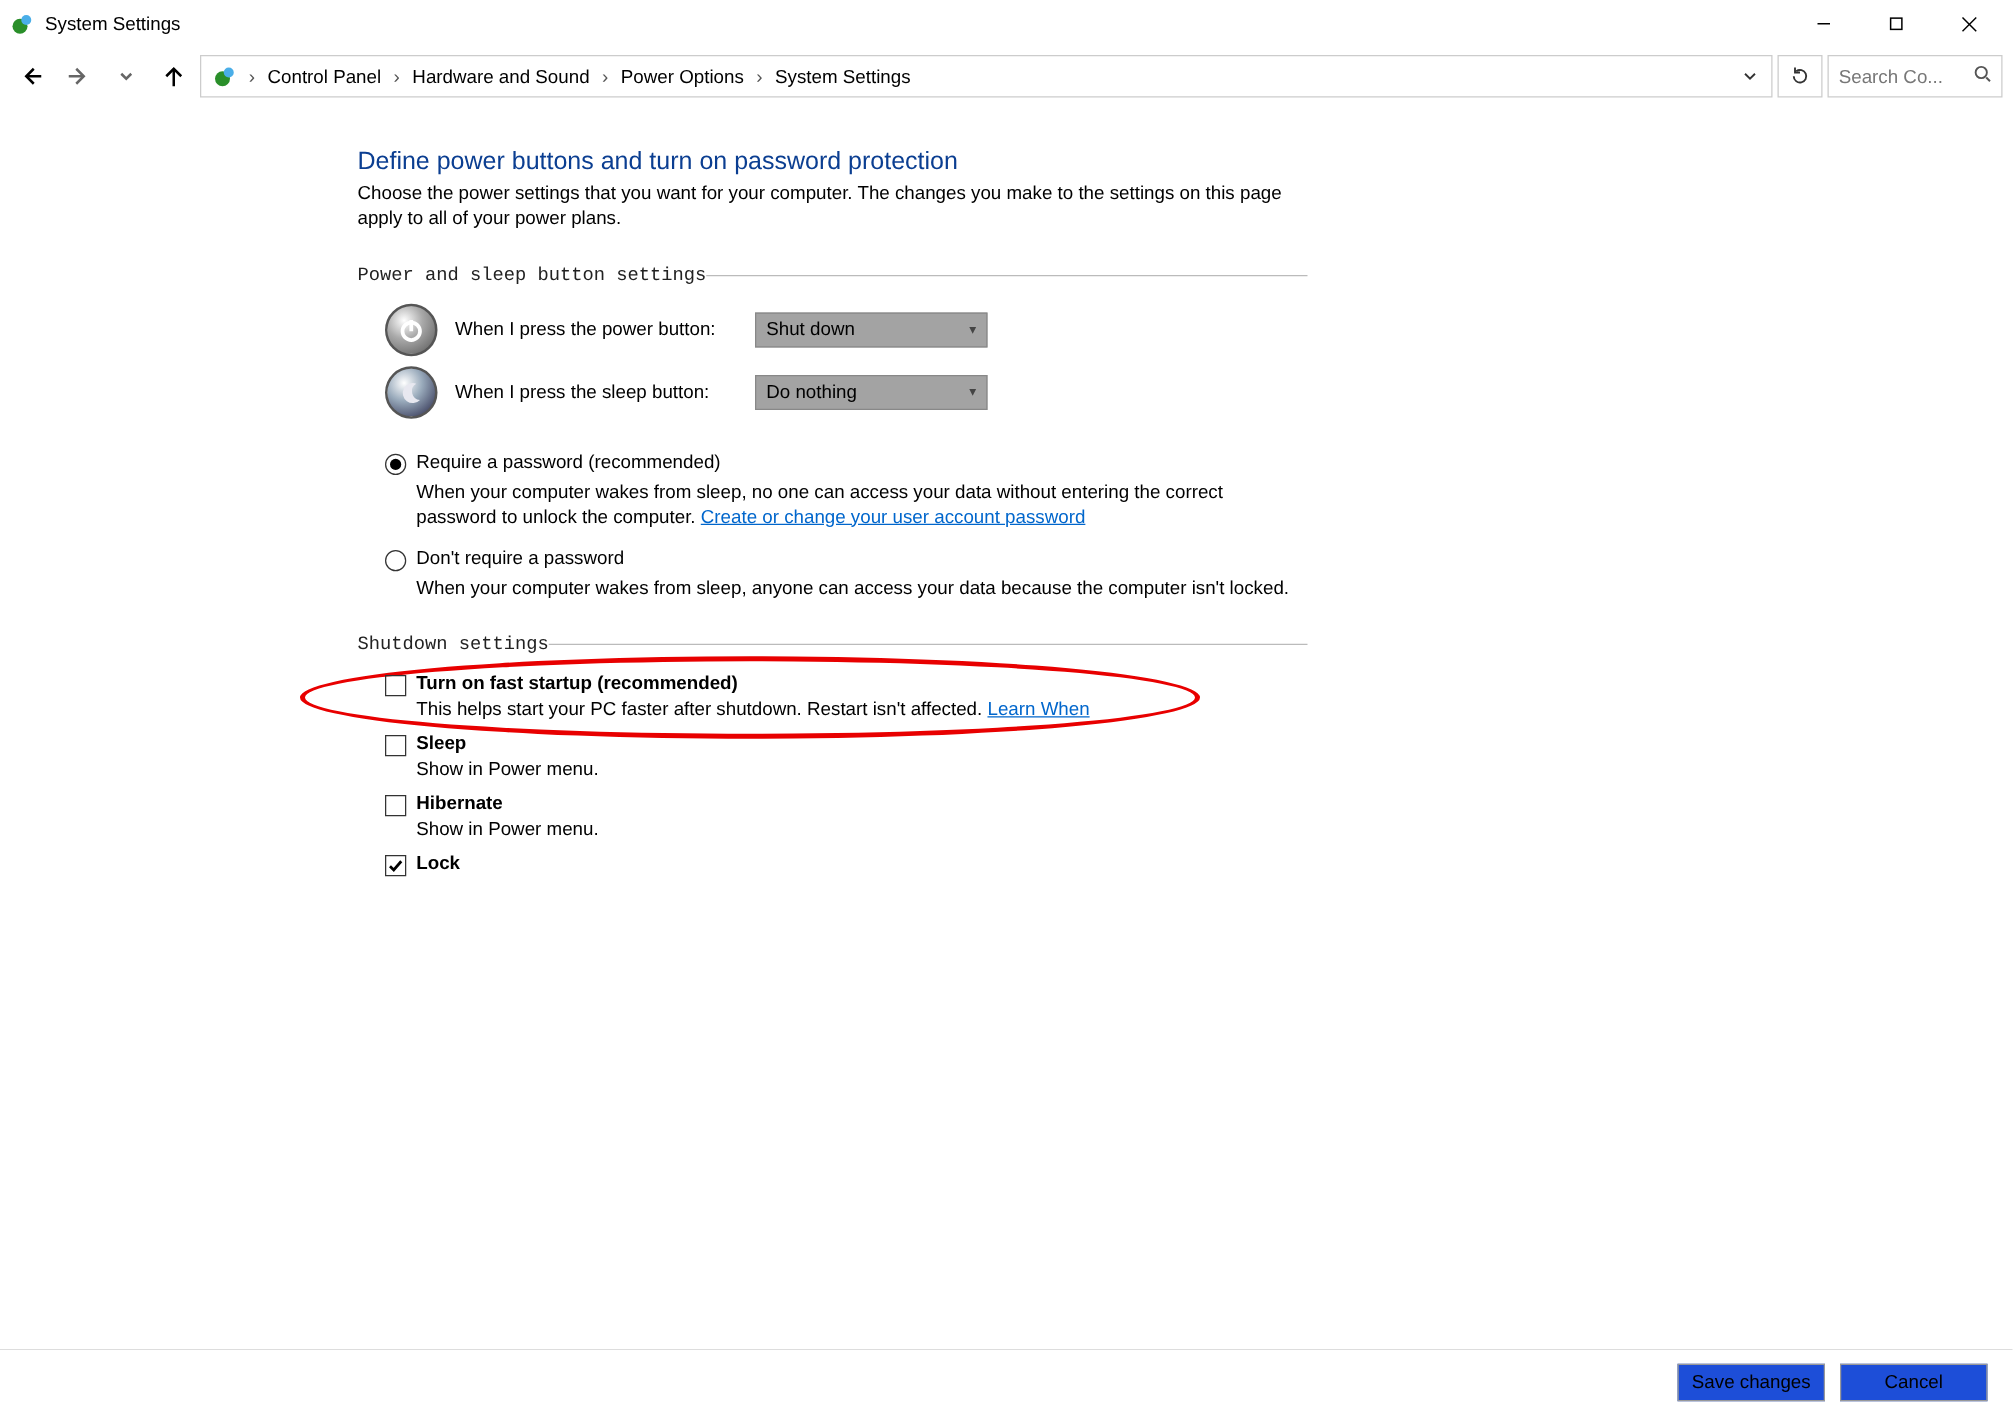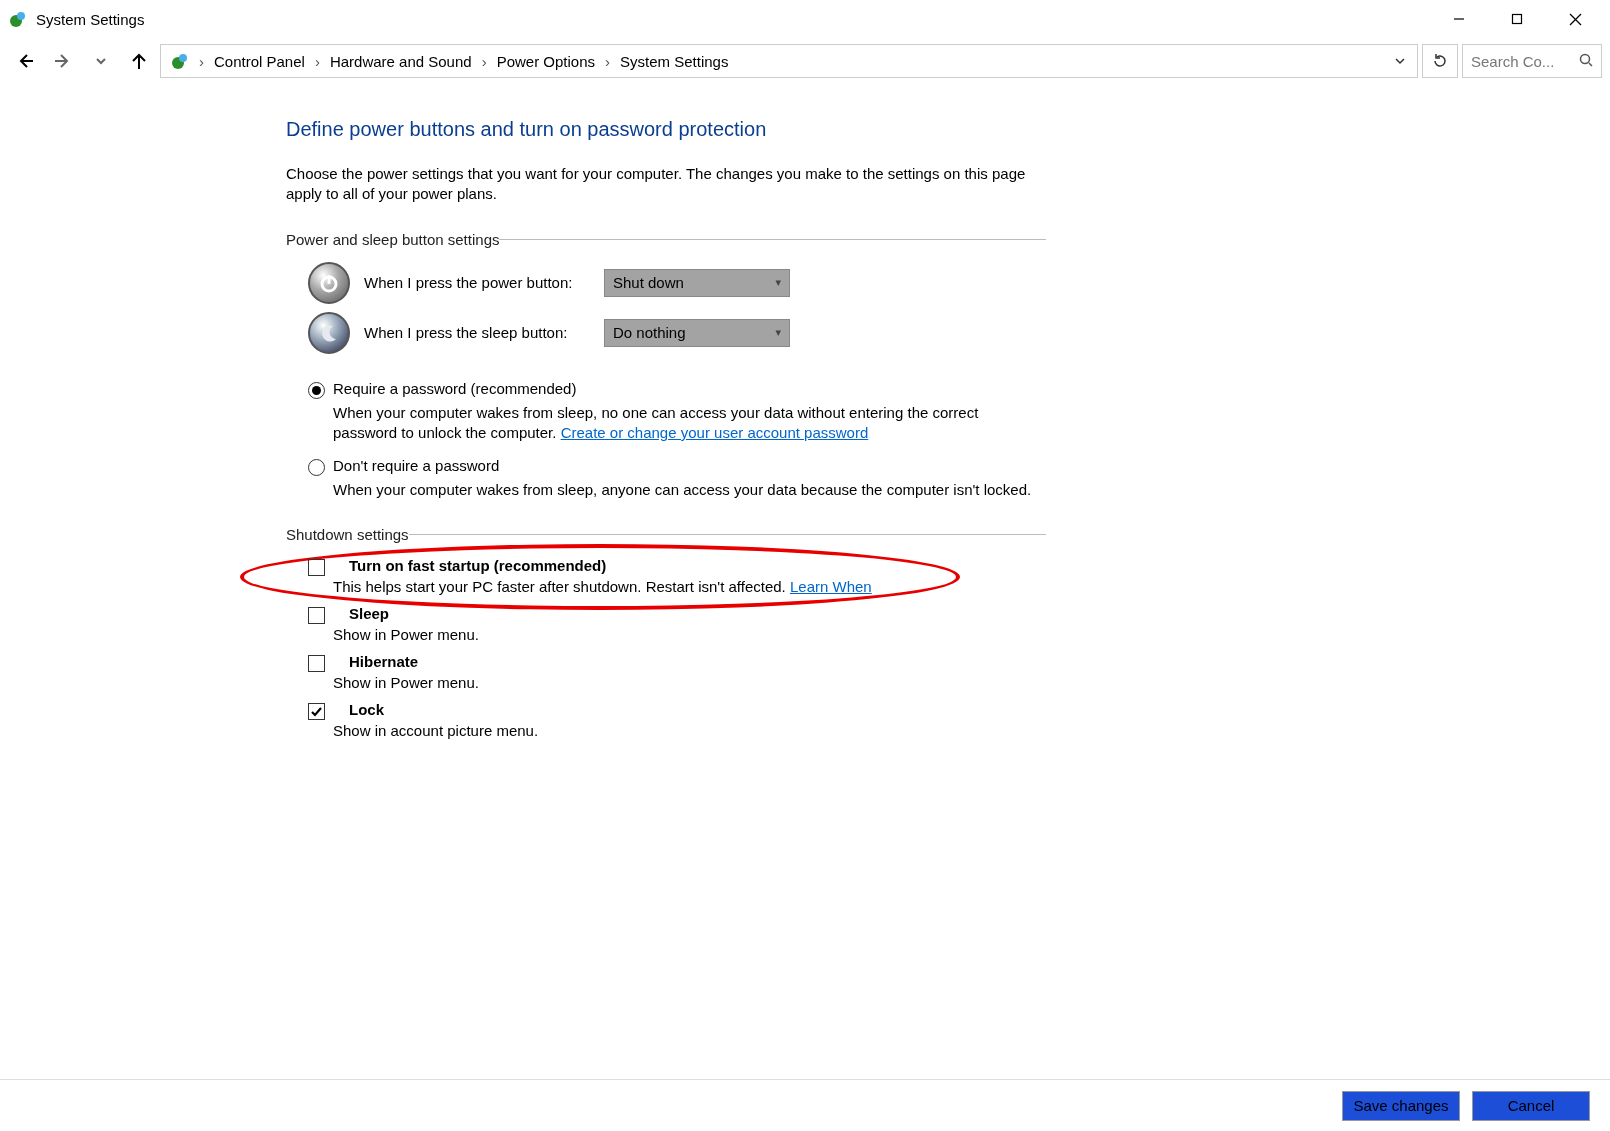--- a/index.html
+++ b/index.html
@@ -52,24 +52,24 @@
     width:36px;height:34px;border:1px solid #ccc;display:flex;align-items:center;justify-content:center;
   }
   .search-box {
     width:140px;height:34px;border:1px solid #ccc;display:flex;align-items:center;padding:16px 8px;color:#777;
     justify-content:space-between;
   }
   .search-box .placeholder { overflow:hidden;white-space:nowrap;font-style:normal;}
   .content {
     width:760px; margin: 34px 0 0 286px;
   }
-  .pageheader { color:#0b3e91; font-size:20px; margin-bottom:23px; }
+  .pageheader { color:#0b3e91; font-size:20px; margin-bottom:4px; }
   .pageintro { color:#000; font-size:15px; line-height:1.35; margin-bottom:26px; }
   .section { margin-bottom:26px; }
-  .section-head { display:flex;align-items:center;margin-bottom:14px;}
+  .section-head { display:flex;align-items:center;margin-bottom:14px;font-family:Liberation Mono, monospace;}
   .section-title { color:#222; font-size:15px; white-space:nowrap;}
   .section-line { flex:1;height:1px;background:#bbb;}
   .row-setting { display:flex;align-items:center;margin:8px 0 8px 22px;}
   .row-setting .iconcirc {
     width:42px;height:42px;border-radius:50%;
     background: radial-gradient(circle at 35% 30%, #fff, #aaa 40%, #555 100%);
     border:2px solid #555;
     display:flex;align-items:center;justify-content:center;margin-right:14px;
   }
   .iconcirc.power svg { stroke:#fff;stroke-width:3;fill:none;}
@@ -85,21 +85,21 @@
   .radio-row { display:flex;align-items:flex-start;gap:8px;}
   .radio {
     width:17px;height:17px;border:1.5px solid #333;border-radius:50%;
     display:flex;align-items:center;justify-content:center;margin-top:2px;flex-shrink:0;
   }
   .radio.checked::after { content:"";width:9px;height:9px;border-radius:50%;background:#000;}
   .radio-label { font-size:15px;}
   .radio-desc { margin:4px 0 0 25px; line-height:1.35;}
   a.inlinelink { color:#0066cc;text-decoration:underline;}
   .check-block { margin:0 0 10px 22px; position:relative;}
-  .check-row { display:flex;align-items:flex-start;gap:24px;}
+  .check-row { display:flex;align-items:flex-start;gap:8px;}
   .checkbox {
     width:17px;height:17px;border:1.5px solid #333;display:flex;align-items:center;justify-content:center;
     margin-top:2px;flex-shrink:0;
   }
   .checkbox.checked svg { display:block;}
   .checkbox svg { display:none;stroke:#000;stroke-width:2.2;fill:none;}
   .check-label { font-weight:bold;}
   .check-desc { margin:2px 0 0 25px;}
   .annot-ellipse {
     position:absolute; border:4px solid #e80000;border-radius:50%;
@@ -298,21 +298,20 @@
 
     <div class="check-block">
       <div class="check-row">
         <span class="checkbox checked">
             <svg width="13" height="13" viewBox="0 0 13 13">
               <polyline points="2,7 5,10 11,3"></polyline>
             </svg>
           </span>
         <span class="check-label">Lock</span>
       </div>
-      <div class="check-desc">Show in account picture menu.</div>
     </div>
   </div>
 </div>
 
 <div class="footer">
   <div class="btn">Save changes</div>
   <div class="btn">Cancel</div>
 </div>
 
 </body></html>

